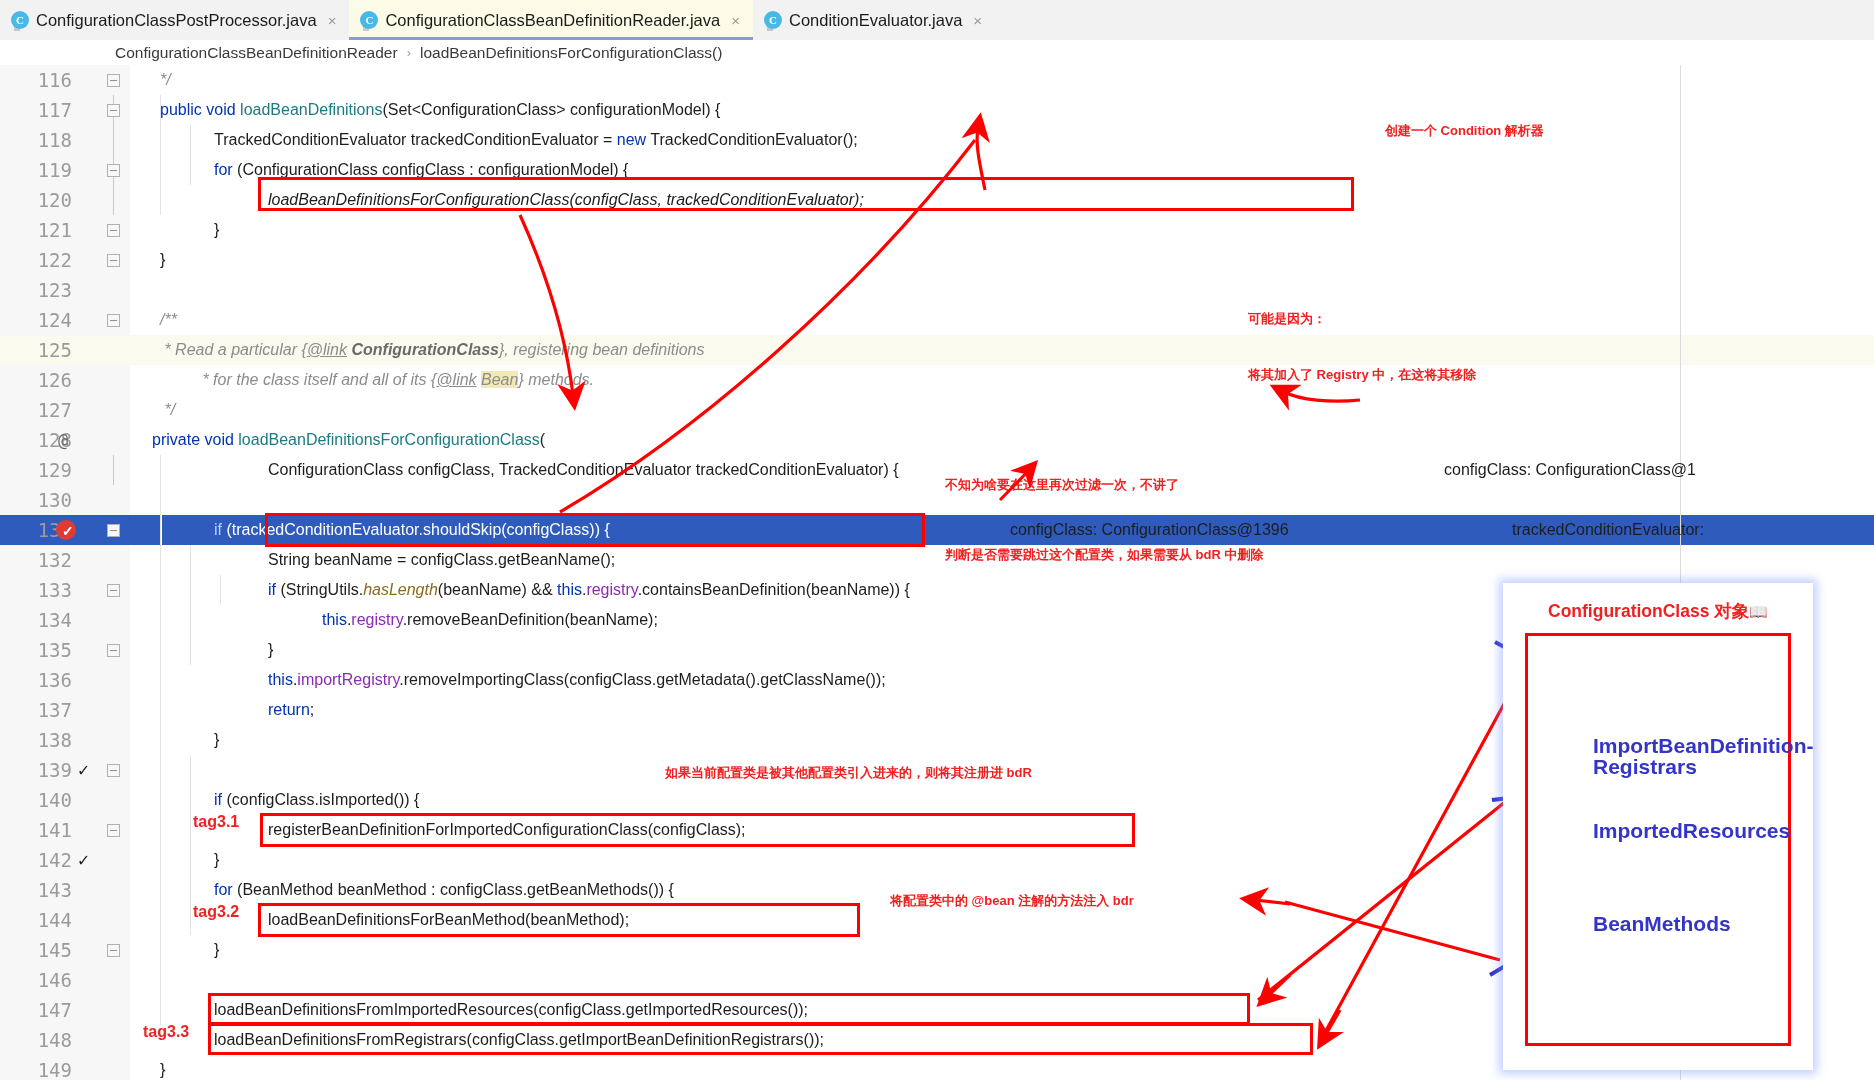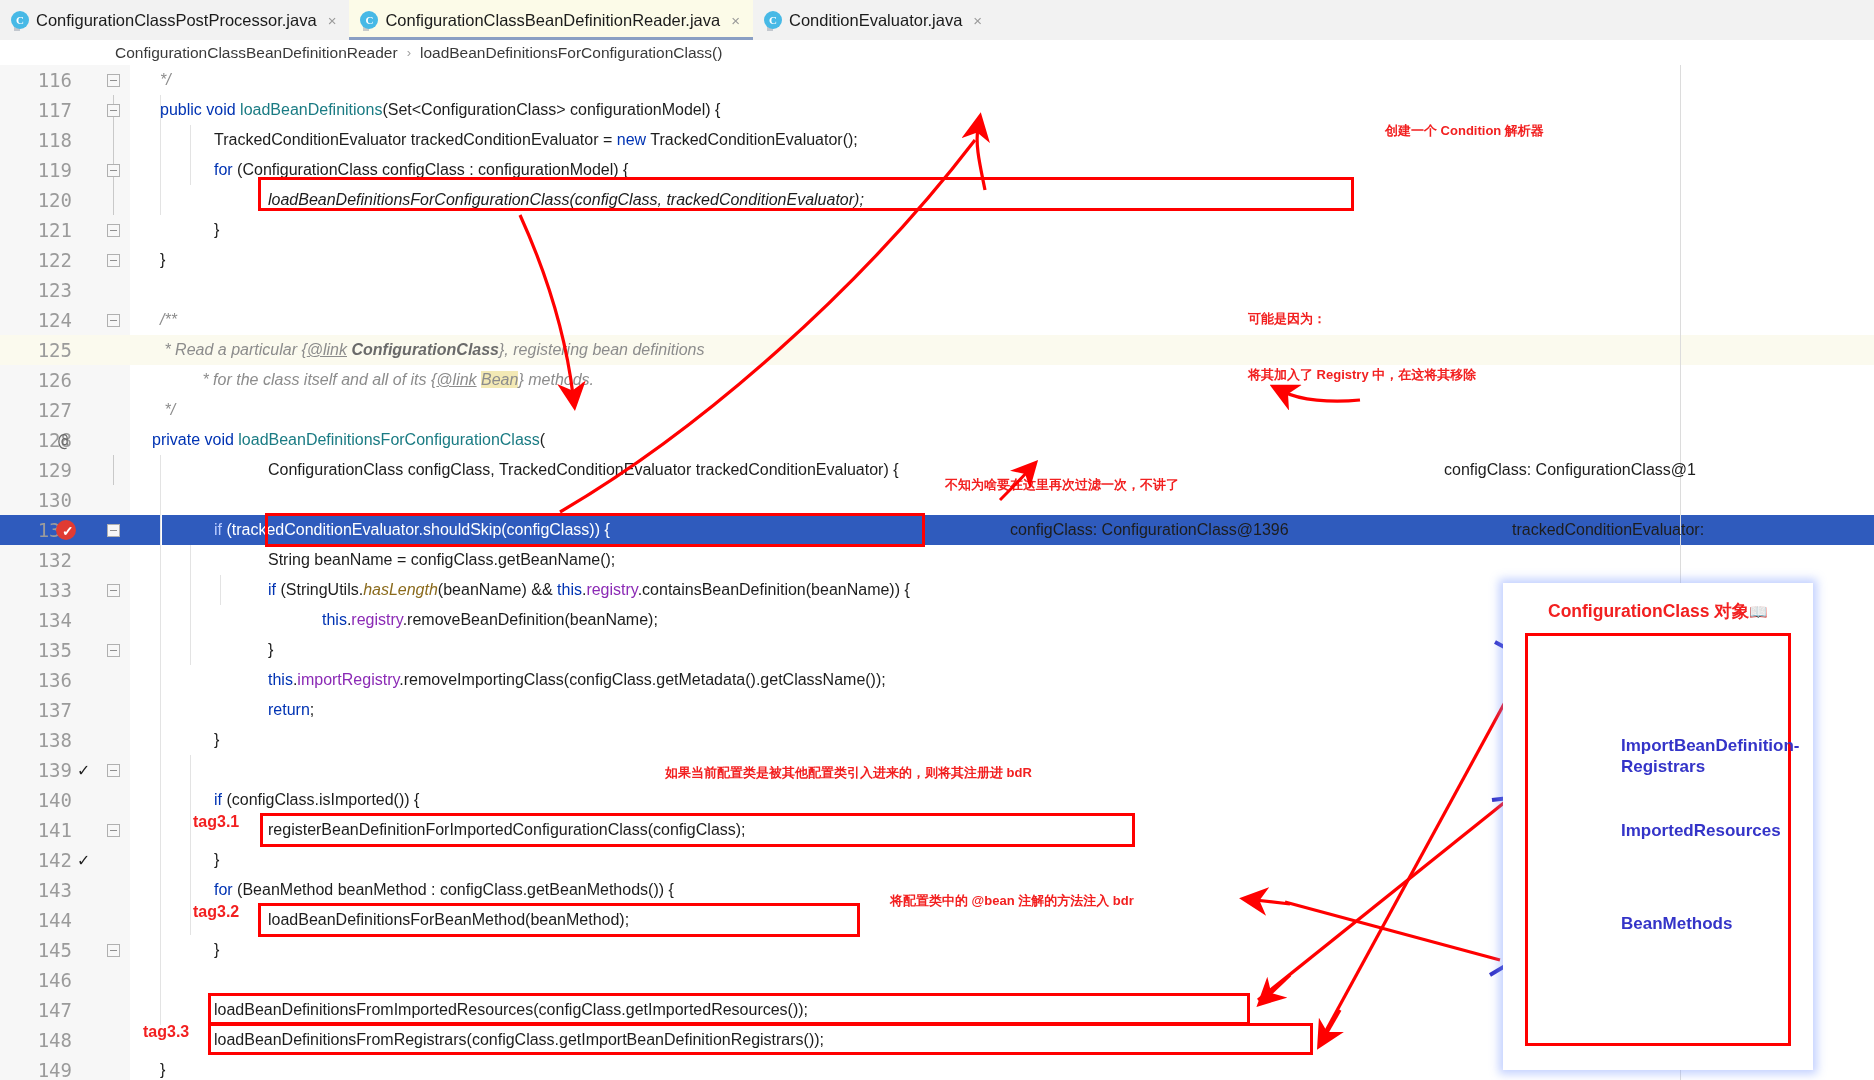--- a/index.html
+++ b/index.html
@@ -150,21 +150,21 @@
   }
   .diagram-title{
     position:absolute;left:0;top:16px;width:310px;text-align:center;
     color:#f22020;font-weight:bold;font-size:17.5px;
   }
   .diagram-inner{
     position:absolute;left:22px;top:50px;width:266px;height:413px;
     border:3px solid #ff0000;box-sizing:border-box;
   }
   .ditem{
-    position:absolute;color:#3434c8;font-weight:bold;font-size:17px;line-height:21px;margin-left:28px;
+    position:absolute;color:#3434c8;font-weight:bold;font-size:21px;line-height:21px;
   }
   .book-ico{
     display:inline-block;font-size:15px;color:#3a3a3a;
   }
 
   
   .marginline{
     position:absolute;top:0;width:1px;height:1015px;background:#dcdcdc;
   }
 </style>
@@ -385,20 +385,21 @@
   <div class="tagnote" style="left:143px;top:1023px;">tag3.3</div>
 
   <div class="rnote" style="left:1385px;top:118px;">创建一个 Condition 解析器</div>
 
 
   <div class="rnote" style="left:1248px;top:306px;">可能是因为：</div>
   <div class="rnote" style="left:1248px;top:362px;">将其加入了 Registry 中，在这将其移除</div>
 
   <div class="rnote" style="left:945px;top:472px;">不知为啥要在这里再次过滤一次，不讲了</div>
 
+  <div class="rnote" style="left:945px;top:542px;">判断是否需要跳过这个配置类，如果需要从 bdR 中删除</div>
 
   <div class="rnote" style="left:665px;top:760px;">如果当前配置类是被其他配置类引入进来的，则将其注册进 bdR</div>
 
   <div class="rnote" style="left:890px;top:888px;">将配置类中的 @bean 注解的方法注入 bdr</div>
 
   <svg class="anno">
     <defs>
       <marker id="ah-red" markerWidth="9" markerHeight="9" refX="4" refY="4.5" orient="auto">
         <path d="M0,0 L9,4.5 L0,9 L2.6,4.5 z" fill="#ff0000"></path>
       </marker>

